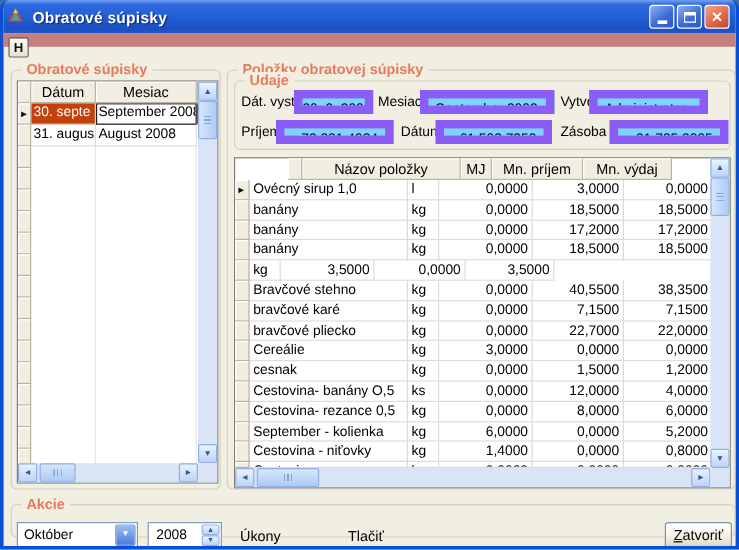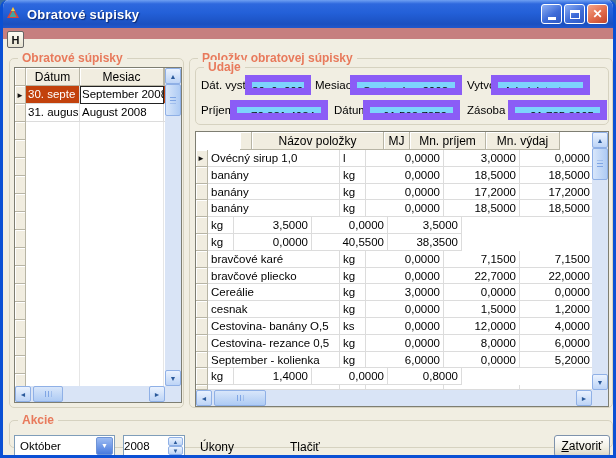--- a/index.html
+++ b/index.html
@@ -109,21 +109,21 @@
 
   
   .combo { position:absolute; left:4px; top:14px; width:101px; height:22px; background:#fff;
            border:1px solid #7F9DB9; font-size:11.5px; line-height:20px; padding-left:5px; }
   .cbtn { position:absolute; right:1px; top:1px; bottom:1px; width:17px;
           background:linear-gradient(180deg,#9DBCF2 0%,#4A7BDE 100%); border:1px solid #6F94D6;
           border-radius:2px; color:#fff; font-size:7px; display:flex; align-items:center;
           justify-content:center; }
   .spin { position:absolute; left:113px; top:14px; width:62px; height:22px; background:#fff;
           border:1px solid #7F9DB9; font-size:11.5px; line-height:20px; }
-  .spinval { position:absolute; left:0; right:18px; text-align:left; padding-right:4px; }
+  .spinval { position:absolute; left:0; right:18px; text-align:center; padding-right:4px; }
   .spinbtns { position:absolute; right:1px; top:1px; bottom:1px; width:15px;
               display:flex; flex-direction:column; }
   .spb { flex:1; background:linear-gradient(180deg,#EAF2FE,#BDD4F6); border:1px solid #8FB0E6;
          border-radius:2px; color:#2B5A9B; font-size:6px; display:flex; align-items:center;
          justify-content:center; line-height:1; }
   .flatlbl { position:absolute; top:19px; font-size:12px; color:#000; }
   .lbl-ukony { left:190px; } .lbl-tlacit { left:280px;text-align:right; }
   .zbtn { position:absolute; right:2px; top:14px; width:56px; height:22px;
           background:linear-gradient(180deg,#FFFFFF 0%,#F2F0E6 55%,#DAD6C4 100%);
           border:1px solid #7E92AC; border-radius:3px; font-size:12px; color:#000;
@@ -350,20 +350,21 @@
           </div>
           <div class="trow">
             <div class="tsel"></div>
             <div class="tc w-mj">kg</div>
             <div class="tc w-poc num">3,5000</div>
             <div class="tc w-pri num">0,0000</div>
             <div class="tc w-vyd num">3,5000</div>
           </div>
           <div class="trow">
             <div class="tsel"></div>
+            <div class="tc w-name">Bravčové  stehno</div>
             <div class="tc w-mj">kg</div>
             <div class="tc w-poc num">0,0000</div>
             <div class="tc w-pri num">40,5500</div>
             <div class="tc w-vyd num">38,3500</div>
           </div>
           <div class="trow">
             <div class="tsel"></div>
             <div class="tc w-name">bravčové karé</div>
             <div class="tc w-mj">kg</div>
             <div class="tc w-poc num">0,0000</div>
@@ -413,20 +414,21 @@
           <div class="trow">
             <div class="tsel"></div>
             <div class="tc w-name">September - kolienka</div>
             <div class="tc w-mj">kg</div>
             <div class="tc w-poc num">6,0000</div>
             <div class="tc w-pri num">0,0000</div>
             <div class="tc w-vyd num">5,2000</div>
           </div>
           <div class="trow">
             <div class="tsel"></div>
+            <div class="tc w-name">Cestovina - niťovky</div>
             <div class="tc w-mj">kg</div>
             <div class="tc w-poc num">1,4000</div>
             <div class="tc w-pri num">0,0000</div>
             <div class="tc w-vyd num">0,8000</div>
           </div>
           <div class="trow partial">
             <div class="tsel"></div>
             <div class="tc w-name">Cestovina -</div>
             <div class="tc w-mj">ks</div>
             <div class="tc w-poc num">0,0000</div>

